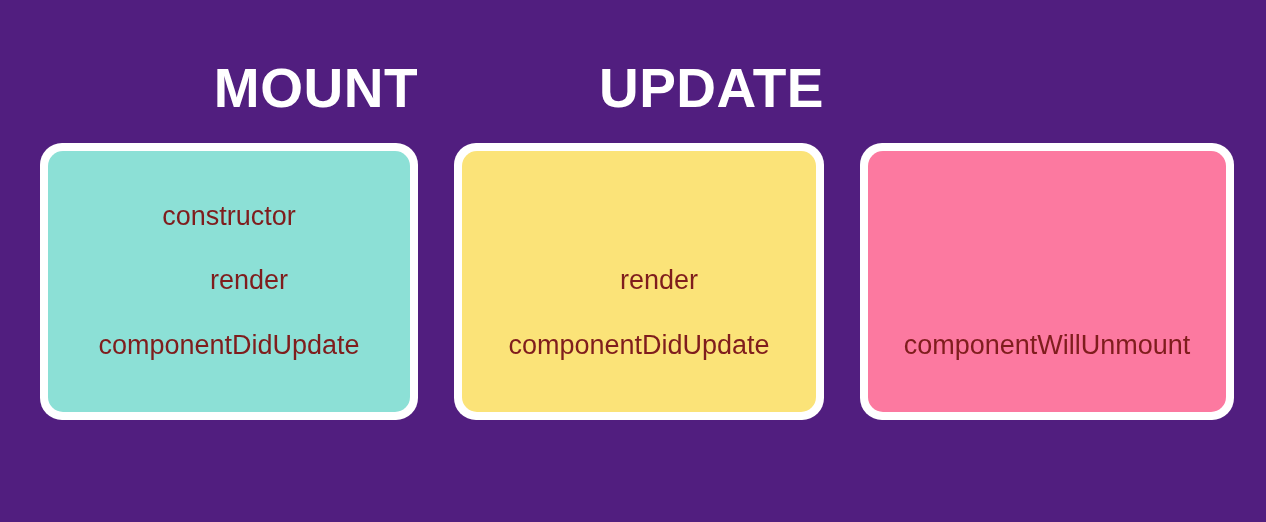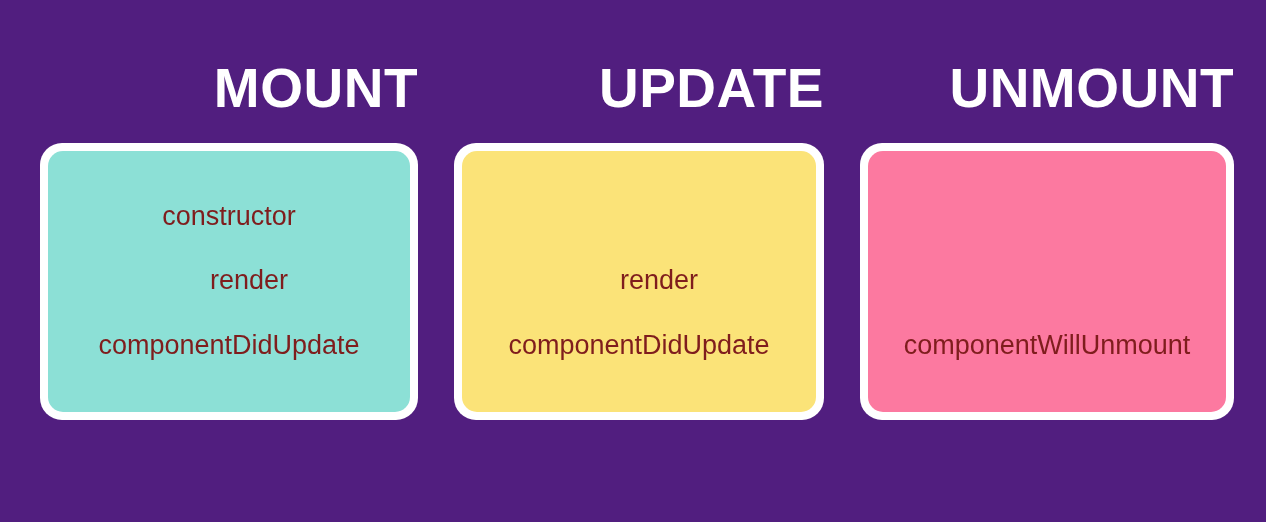--- a/index.html
+++ b/index.html
@@ -119,21 +119,20 @@
       <div class="card-inner fill-yellow">
         <div class="method-list">
           <div class="method slot-2">render</div>
           <div class="method slot-3">componentDidUpdate</div>
         </div>
       </div>
     </div>
   </div>
 
   <div class="column col-unmount">
-    <div class="phase-title">UNMOUNT</div>
     <div class="card">
       <div class="card-inner fill-pink">
         <div class="method-list">
           <div class="method slot-3">componentWillUnmount</div>
         </div>
       </div>
     </div>
   </div>
 
 </div>

